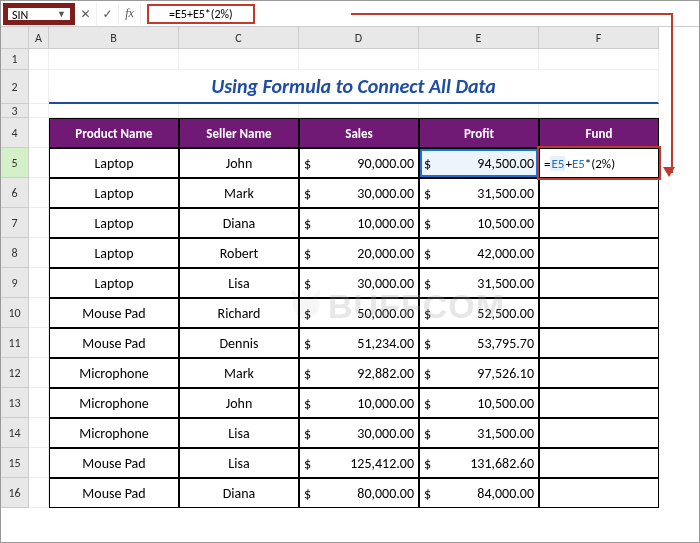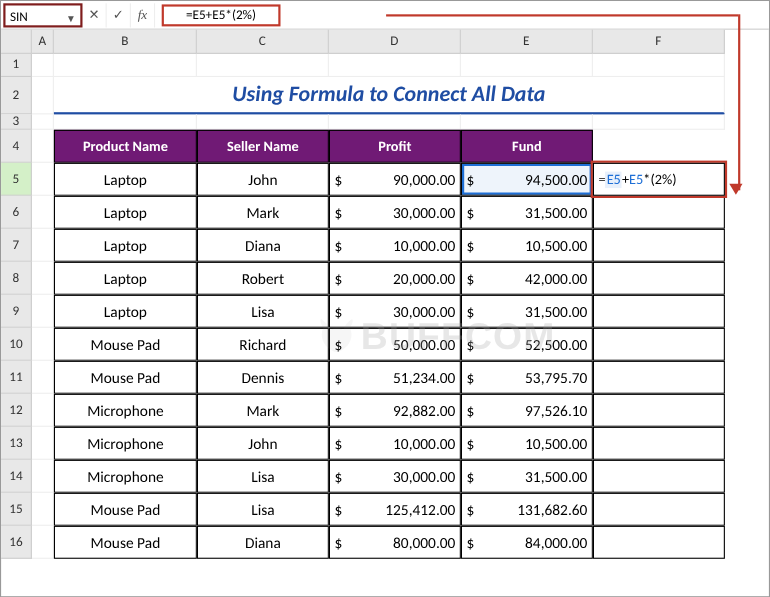--- a/index.html
+++ b/index.html
@@ -21,25 +21,25 @@
 
 .fbar {
   display: flex;
   align-items: center;
   height: 26px;
   border-bottom: 1px solid #ccc;
   background: #fff;
 }
 .namebox {
   width: 72px;
-  border: 2px solid #7f1d1d;
+  border: 5px solid #7f1d1d;
   height: 22px;
   margin: 2px 0 2px 2px;
   display: flex;
-  align-items: flex-end;
+  align-items: flex-start;
   padding: 0 4px;
   font-size: 12px;
   gap: 11px;
 }
 .namebox .dd { margin-left: auto; font-size: 9px; color: #555; }
 .fbtn {
   width: 22px;
   height: 22px;
   display: flex;
   align-items: center;
@@ -263,20 +263,21 @@
       <div class="cell cD"></div>
       <div class="cell cE"></div>
       <div class="cell cF"></div>
     </div>
 
     <div class="row r4">
       <div class="rowhead">4</div>
       <div class="cell cA"></div>
       <div class="cell th cB">Product Name</div>
       <div class="cell th cC">Seller Name</div>
+      <div class="cell th cD">Sales</div>
       <div class="cell th cE">Profit</div>
       <div class="cell th cF">Fund</div>
     </div>
 
     <div id="data-rows">
         <div class="row rd">
           <div class="rowhead active">5</div>
           <div class="cell cA"></div>
           <div class="cell td cB">Laptop</div>
           <div class="cell td cC">John</div>

